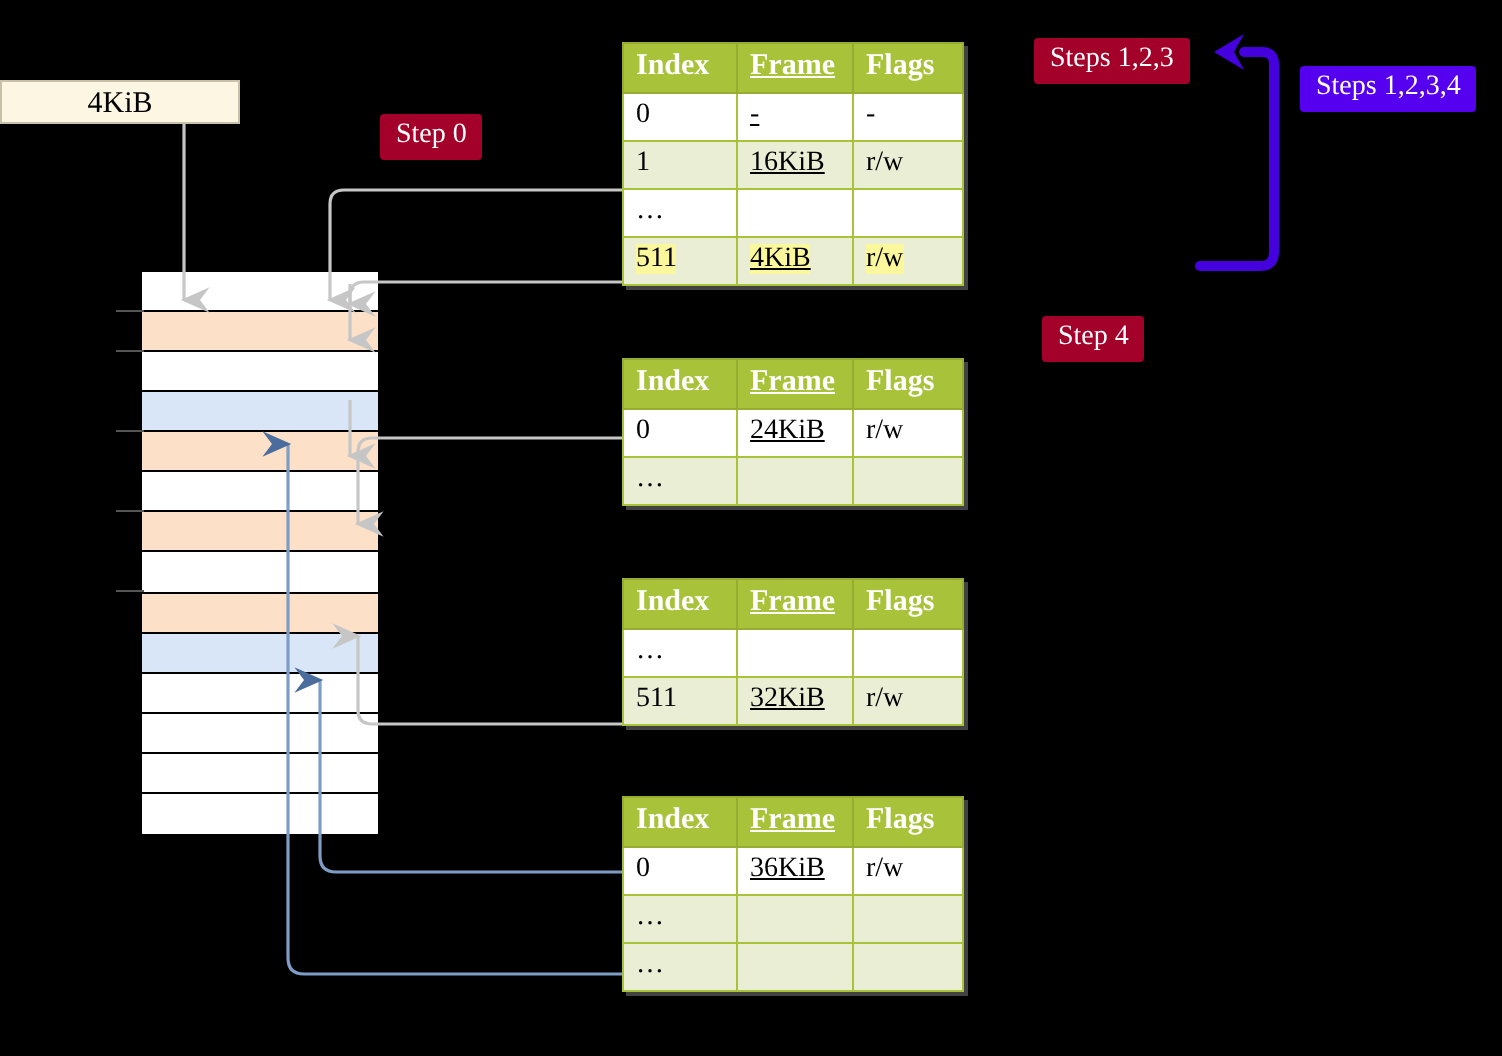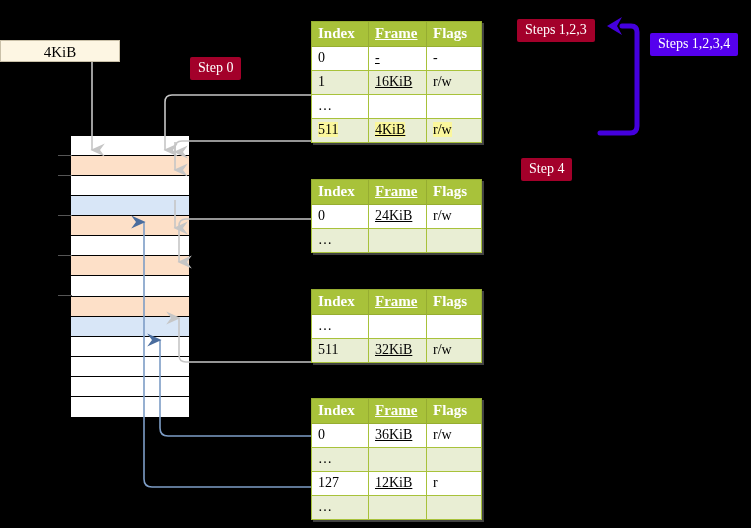--- a/index.html
+++ b/index.html
@@ -229,25 +229,20 @@
       <tbody>
         <tr class="plain">
           <td class="c-index"><span>0</span></td>
           <td class="c-frame"><span>36KiB</span></td>
           <td class="c-flags"><span>r/w</span></td>
         </tr>
         <tr class="alt">
           <td class="c-index"><span>…</span></td>
           <td class="c-frame"></td>
           <td class="c-flags"></td>
-        </tr>
-        <tr class="plain">
-          <td class="c-index"><span>127</span></td>
-          <td class="c-frame"><span>12KiB</span></td>
-          <td class="c-flags"><span>r</span></td>
         </tr>
         <tr class="alt">
           <td class="c-index"><span>…</span></td>
           <td class="c-frame"></td>
           <td class="c-flags"></td>
         </tr>
       </tbody>
     </table>
 
   <svg class="wires" viewBox="0 0 751 528">

